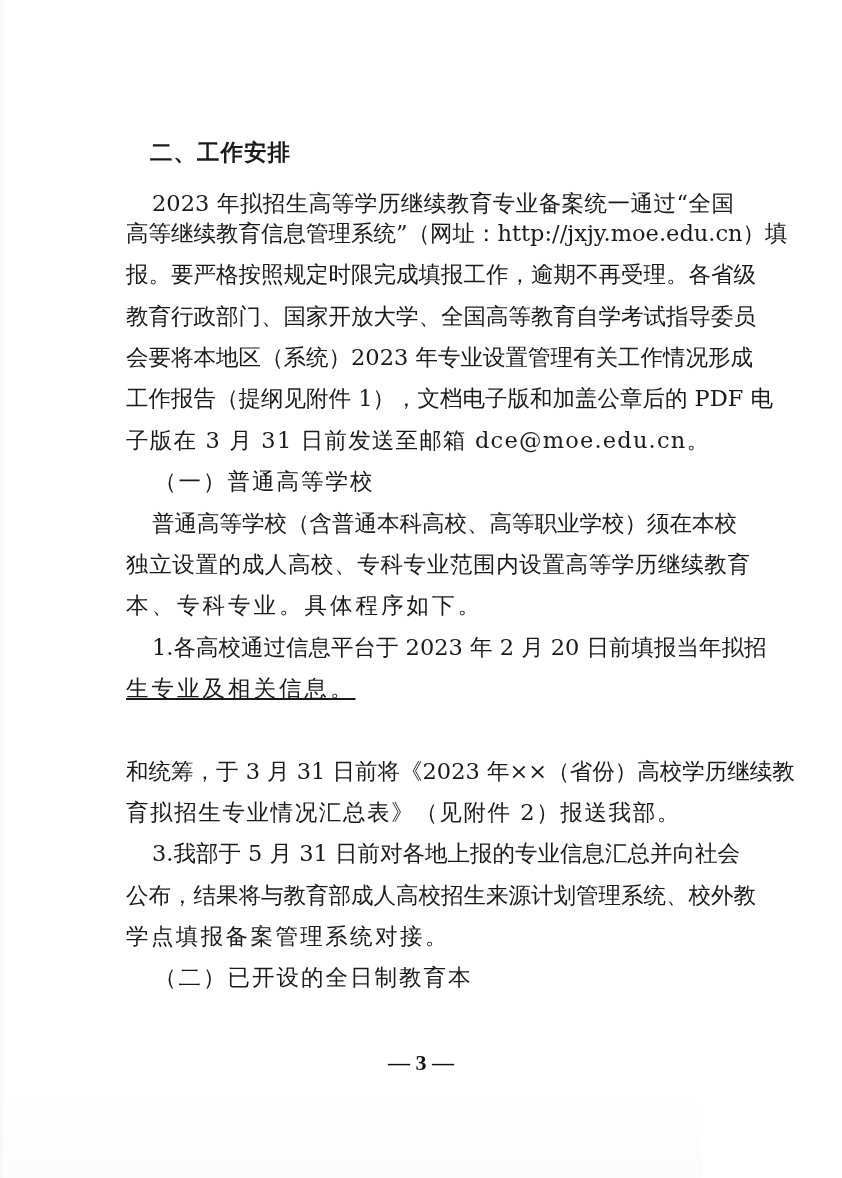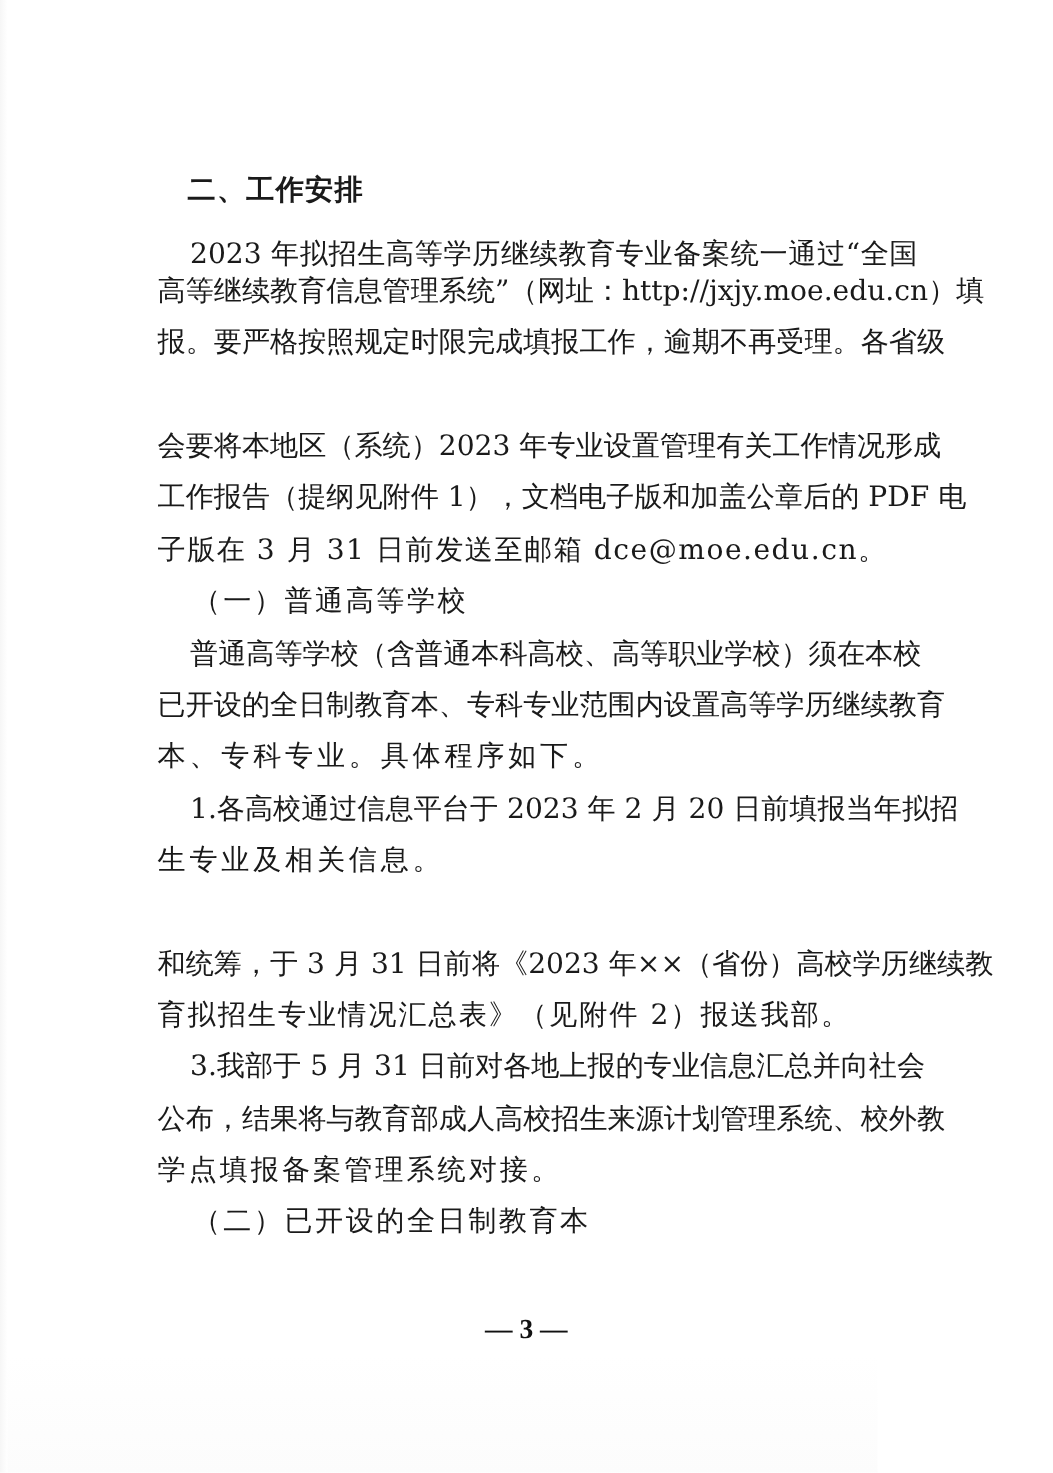--- a/index.html
+++ b/index.html
@@ -67,32 +67,33 @@
 </head>
 <body>
 
 <div class="page">
 
   <div class="line heading" style="left:150px; top:132px;">二、工作安排</div>
 
   <div class="line justify indent" style="top:160px;margin-top:23px;">2023 年拟招生高等学历继续教育专业备案统一通过“全国</div>
   <div class="line justify" style="top:213px;">高等继续教育信息管理系统”（网址：http://jxjy.moe.edu.cn）填</div>
   <div class="line justify" style="top:254px;">报。要严格按照规定时限完成填报工作，逾期不再受理。各省级</div>
+  <div class="line justify" style="top:296px;">教育行政部门、国家开放大学、全国高等教育自学考试指导委员</div>
   <div class="line justify" style="top:337px;">会要将本地区（系统）2023 年专业设置管理有关工作情况形成</div>
   <div class="line justify" style="top:378px;">工作报告（提纲见附件 1），文档电子版和加盖公章后的 PDF 电</div>
   <div class="line" style="top:420px; letter-spacing:1.2px;">子版在 3 月 31 日前发送至邮箱 dce@moe.edu.cn。</div>
 
   <div class="line subheading" style="left:154px; top:461px;">（一）普通高等学校</div>
 
   <div class="line justify indent" style="top:503px;">普通高等学校（含普通本科高校、高等职业学校）须在本校</div>
-  <div class="line justify" style="top:544px;">已开设的全日制教育本、专科专业范围内设置高等学历继续教育</div>
+  <div class="line justify" style="top:544px;">独立设置的成人高校、专科专业范围内设置高等学历继续教育</div>
   <div class="line" style="top:585px; letter-spacing:3px;">本、专科专业。具体程序如下。</div>
 
   <div class="line justify indent" style="top:627px;">1.各高校通过信息平台于 2023 年 2 月 20 日前填报当年拟招</div>
-  <div class="line" style="top:668px; letter-spacing:3px;">生专业及相关信息。</div>
+  <div class="line" style="top:668px; letter-spacing:3px;text-decoration:underline;">生专业及相关信息。</div>
 
   <div class="line justify" style="top:751px;">和统筹，于 3 月 31 日前将《2023 年××（省份）高校学历继续教</div>
   <div class="line" style="top:792px; letter-spacing:1.6px;">育拟招生专业情况汇总表》（见附件 2）报送我部。</div>
 
   <div class="line justify indent" style="top:833px;">3.我部于 5 月 31 日前对各地上报的专业信息汇总并向社会</div>
   <div class="line justify" style="top:875px;">公布，结果将与教育部成人高校招生来源计划管理系统、校外教</div>
   <div class="line" style="top:916px; letter-spacing:2.4px;">学点填报备案管理系统对接。</div>
 
   <div class="line subheading" style="left:154px; top:957px;">（二）已开设的全日制教育本</div>
 

